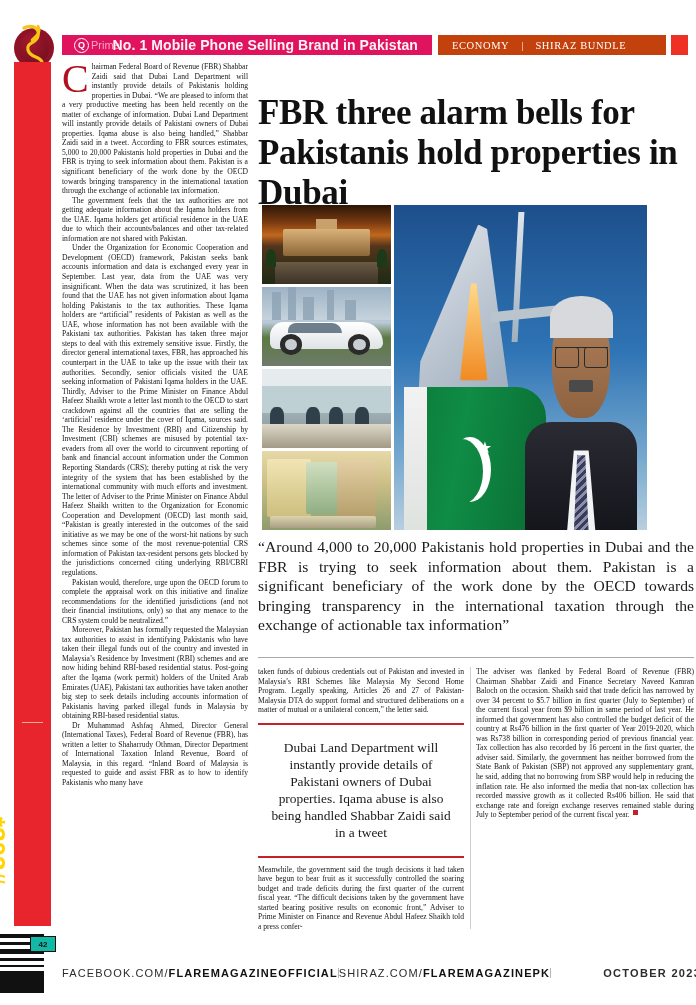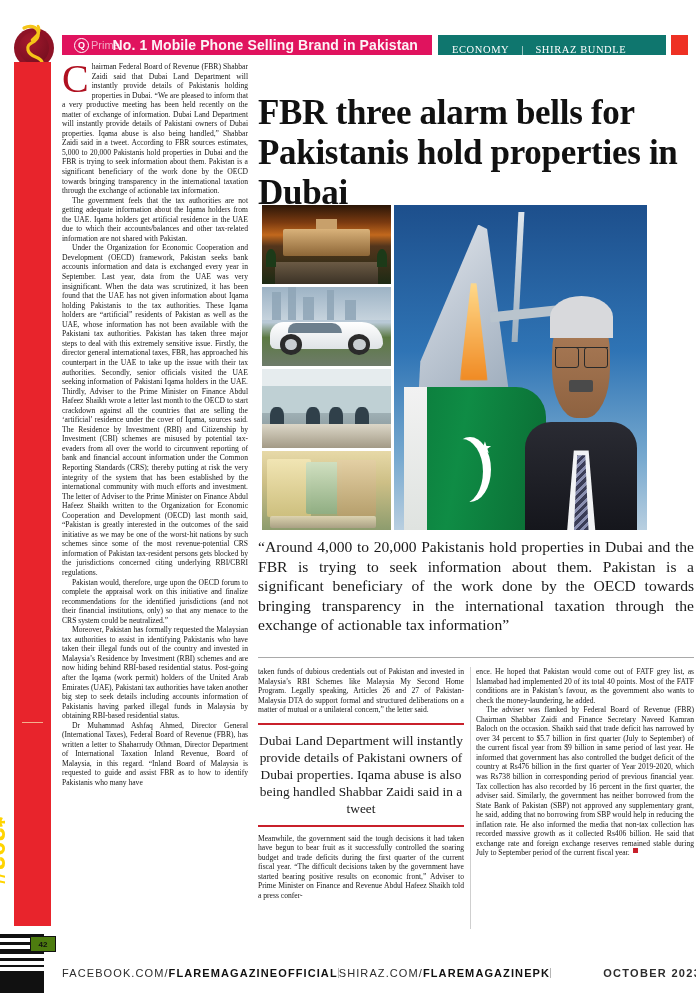--- a/index.html
+++ b/index.html
@@ -47,22 +47,22 @@
           font-weight:bold;font-size:13px;color:#fff;
           border:1.6px solid #fff;border-radius:50%;width:13px;height:13px;
           display:flex;align-items:center;justify-content:center;
           font-size:9px;line-height:1;}
   #banner .qm .qlogo .qtext{font-family:"Liberation Sans",sans-serif;
           font-size:11px;margin-left:2px;color:#f2a9c4;}
   #banner .qm .tagline{position:absolute;right:14px;top:50%;
           transform:translateY(-50%);color:#fff;font-size:14px;
           font-family:"Liberation Sans",sans-serif;letter-spacing:.1px;
           opacity:.95;font-weight:bold;}
-  #banner .sect{flex:1 1 auto;background:#0f766e;display:flex;
-          align-items:flex-end;padding-left:14px;box-sizing:border-box;
+  #banner .sect{flex:1 1 auto;background:#c2410c;display:flex;
+          align-items:center;padding-left:14px;box-sizing:border-box;
           margin-left:6px;}
   #banner .sect .s1,#banner .sect .s2{color:#fff;font-size:10.5px;
           font-family:"Liberation Serif",serif;letter-spacing:.6px;}
   #banner .sect .sep{color:#fff;margin:0 12px;font-size:10.5px;}
   #banner .redsq{flex:0 0 17px;background:#ee3124;margin-left:5px;}
 
   
   #col1{position:absolute;left:62px;top:62px;width:186px;
         text-align:justify;}
   .bodytext{font-size:7.6px;line-height:9.55px;text-align:justify;
@@ -175,30 +175,30 @@
 
   
   #col2{position:absolute;left:258px;top:667px;width:206px;}
   #col3{position:absolute;left:476px;top:667px;width:218px;}
   #colrule{position:absolute;left:470px;top:667px;width:1px;height:262px;
         background:#cfcfcf;}
 
   
   #subquote{margin:8px 0 7px 0;padding:7px 0 8px 0;
         border-top:2px solid #c8202b;border-bottom:2px solid #c8202b;}
-  #subquote p{margin:0;font-size:13.4px;line-height:17px;text-align:center;
+  #subquote p{margin:7px;font-size:13.4px;line-height:17px;text-align:center;
         color:#1a1a1a;font-family:"Liberation Serif",serif;}
 
   .endmark{display:inline-block;width:5px;height:5px;background:#c8202b;
         margin-left:3px;vertical-align:2px;}
 
   
   #pagenum{position:absolute;left:30px;top:936px;width:24px;height:14px;
         border:1px solid #111;display:flex;align-items:center;
-        justify-content:center;background:#4d7c0f;z-index:4;}
+        justify-content:center;background:#14b8a6;z-index:4;}
   #pagenum span{font-family:"Liberation Sans",sans-serif;font-size:8px;
         font-weight:bold;color:#111;}
   #barcode{position:absolute;left:0;top:928px;width:52px;height:77px;
         background:#fff;}
   #barcode .bar{position:absolute;left:0;background:#111;}
 
   
   #footer{position:absolute;left:62px;top:966px;width:626px;height:14px;
         display:flex;align-items:center;
         font-family:"Liberation Sans",sans-serif;font-size:11px;
@@ -339,21 +339,20 @@
   <p class="bodytext">taken funds of dubious credentials out of Pakistan and invested in Malaysia’s RBI Schemes like Malaysia My Second Home Program. Legally speaking, Articles 26 and 27 of Pakistan-Malaysia DTA do support formal and structured deliberations on a matter of mutual or a unilateral concern,” the letter said.</p>
   <div id="subquote">
     <p>Dubai Land Department will instantly provide details of Pakistani owners of Dubai properties. Iqama abuse is also being handled Shabbar Zaidi said in a tweet</p>
   </div>
   <p class="bodytext">Meanwhile, the government said the tough decisions it had taken have begun to bear fruit as it successfully controlled the soaring budget and trade deficits during the first quarter of the current fiscal year. “The difficult decisions taken by the government have started bearing positive results on economic front,” Adviser to Prime Minister on Finance and Revenue Abdul Hafeez Shaikh told a press confer-</p>
 </div>
 
 <div id="colrule"></div>
 
 <div id="col3">
-  <p class="bodytext">ence. He hoped that Pakistan would come out of FATF grey list, as Islamabad had implemented 20 of its total 40 points. Most of the FATF conditions are in Pakistan’s favour, as the government also wants to check the money-laundering, he added.</p>
   <p class="bodytext"><span>The adviser was flanked by Federal Board of Revenue (FBR) Chairman Shabbar Zaidi and Finance Secretary Naveed Kamran Baloch on the occasion. Shaikh said that trade deficit has narrowed by over 34 percent to $5.7 billion in first quarter (July to September) of the current fiscal year from $9 billion in same period of last year. He informed that government has also controlled the budget deficit of the country at Rs476 billion in the first quarter of Year 2019-2020, which was Rs738 billion in corresponding period of previous financial year. Tax collection has also recorded by 16 percent in the first quarter, the adviser said. Similarly, the government has neither borrowed from the State Bank of Pakistan (SBP) not approved any supplementary grant, he said, adding that no borrowing from SBP would help in reducing the inflation rate. He also informed the media that non-tax collection has recorded massive growth as it collected Rs406 billion. He said that exchange rate and foreign exchange reserves remained stable during July to September period of the current fiscal year.</span><span class="endmark"></span></p>
 </div>
 
 <div id="barcode">
   <div class="bar" style="top:6px;width:44px;height:4px"></div>
   <div class="bar" style="top:14px;width:44px;height:3px"></div>
   <div class="bar" style="top:21px;width:44px;height:5px"></div>
   <div class="bar" style="top:30px;width:44px;height:3px"></div>
   <div class="bar" style="top:37px;width:44px;height:2px"></div>
   <div class="bar" style="top:43px;width:44px;height:22px"></div>

